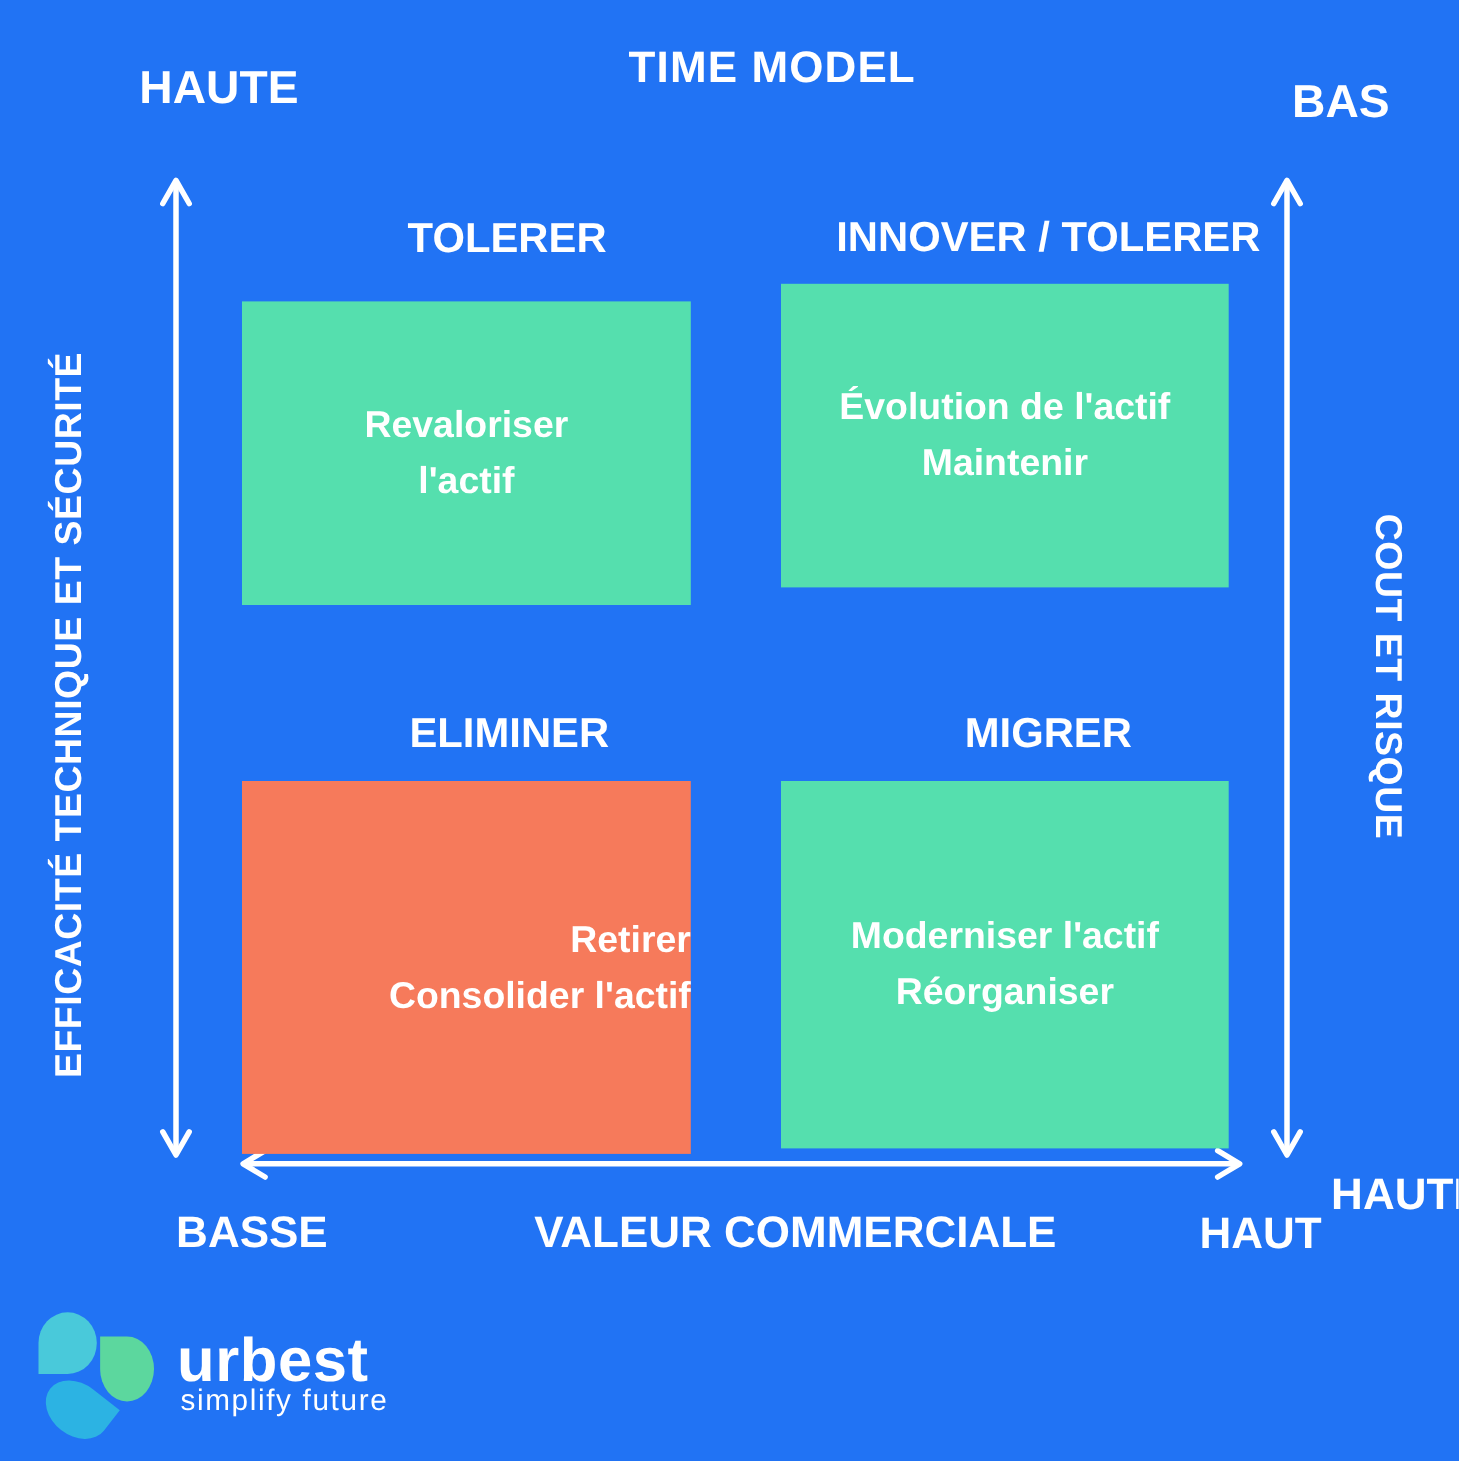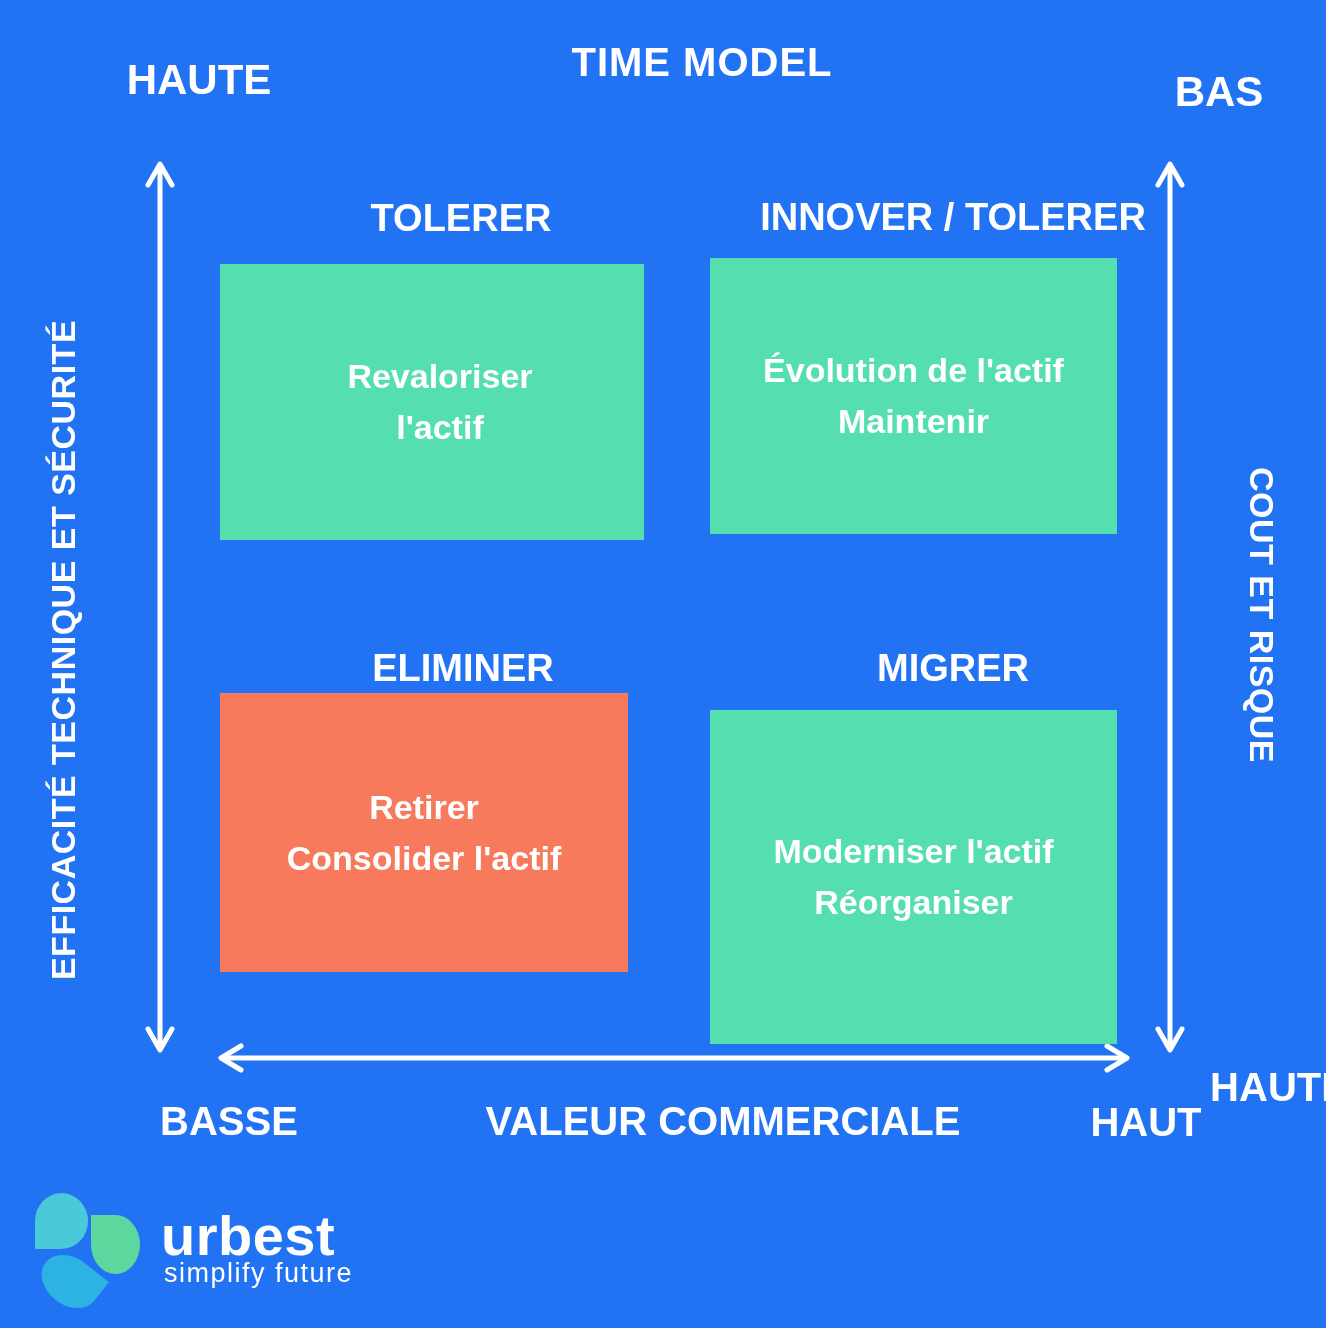--- a/index.html
+++ b/index.html
@@ -28,23 +28,23 @@
   .quad-lbl-bl{left:424px;top:668px;}
   .quad-lbl-br{left:914px;top:668px;}
 
   .box{
     position:absolute;display:flex;flex-direction:column;
     align-items:center;justify-content:center;text-align:center;
     font-weight:bold;font-size:34px;line-height:1.5;
   }
   .box-green{background:#55dfae;}
   .box-orange{background:#f67a5b;}
-  .box-tl{left:220px;top:264px;width:408px;height:276px;padding-left:16px;}
+  .box-tl{left:220px;top:274px;width:408px;height:276px;}
   .box-tr{left:710px;top:258px;width:407px;height:276px;}
-  .box-bl{left:220px;top:693px;width:408px;height:279px;}
+  .box-bl{left:220px;top:710px;width:408px;height:339px;align-items:flex-end;}
   .box-br{left:710px;top:710px;width:407px;height:334px;}
 
   .bottom-lbl{font-size:40px;}
   .bottom-basse{left:190px;top:1121px;}
   .bottom-valeur{left:684px;top:1121px;}
   .bottom-haut{left:1107px;top:1122px;}
   .bottom-haute{left:1240px;top:1087px;}
 
   .arrows{left:0;top:0;pointer-events:none;}
 

